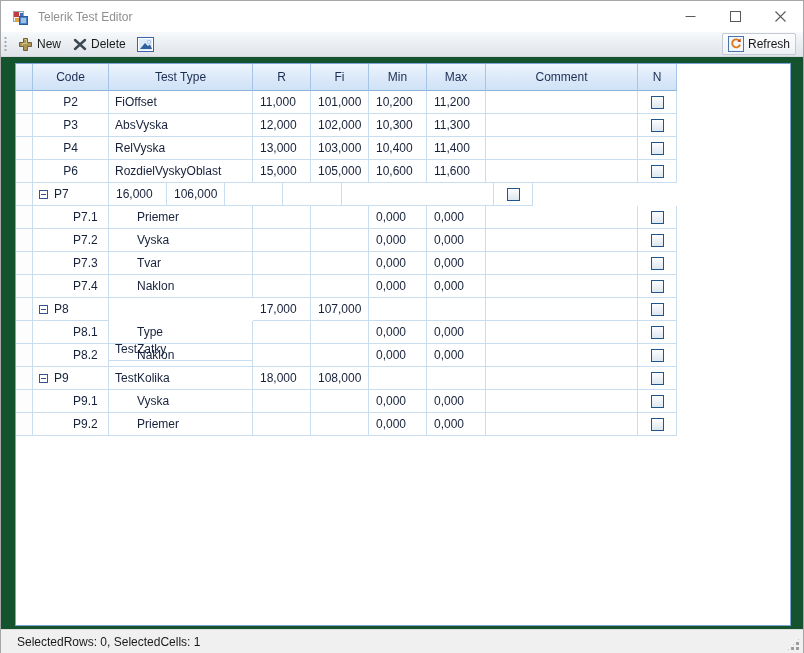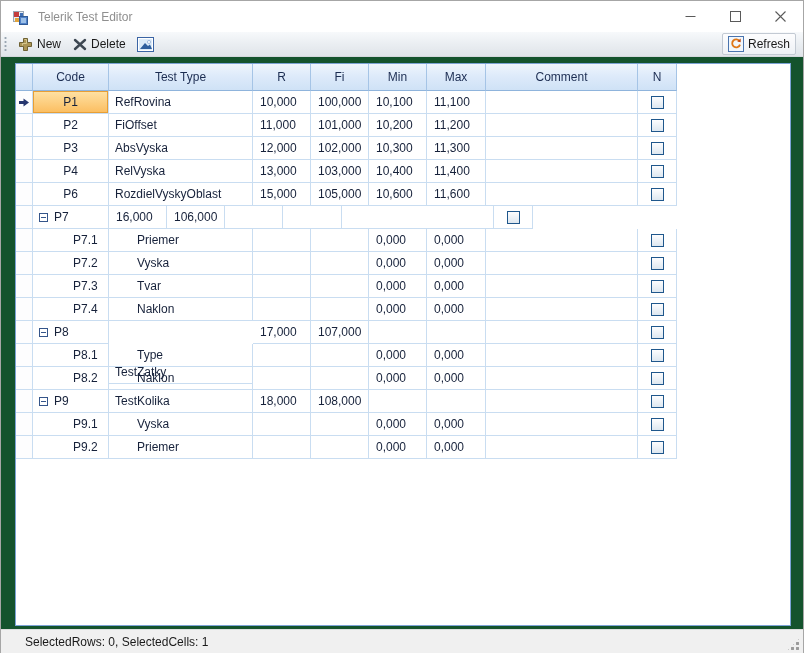--- a/index.html
+++ b/index.html
@@ -42,21 +42,21 @@
   .cell.child-type { padding-left:28px; }
   .cell.rowhdr { justify-content:center; background:#fdfdfe; }
   .cell.selected { background:linear-gradient(#fee2a5,#fbbd5f); box-shadow:inset 0 0 0 1px #e89f35; }
   .expander { width:9px; height:9px; border:1px solid #35558a; background:#fff; position:relative; margin:0 6px 0 6px; flex:0 0 auto; }
   .expander::after { content:""; position:absolute; left:1px; right:1px; top:3px; height:1px; background:#35558a; }
   .checkbox { width:13px; height:13px; border:1px solid #1f578c; background:linear-gradient(#fdfdfe,#dde7f0); margin:0 auto; }
   .ncell { justify-content:center; }
 
   
   .statusbar { position:absolute; left:0; top:628px; width:100%; height:25px; background:#f0f0f0; border-top:1px solid #dddddd; display:flex; align-items:center; }
-  .status-text { margin-left:24px; color:#1a1a1a; font-size:12px; }
+  .status-text { margin-left:16px; color:#1a1a1a; font-size:12px; }
   .sizegrip { position:absolute; right:3px; bottom:3px; width:13px; height:13px; background-image:radial-gradient(circle,#9b9b9b 1.4px,transparent 1.6px); background-size:5px 5px; background-position:bottom right; background-repeat:repeat; clip-path:polygon(100% 0,100% 100%,0 100%); }
 </style>
 </head>
 <body>
 
 <div class="window">
 
   <div class="titlebar">
     <div class="app-icon">
       <div class="f1"></div>
@@ -126,39 +126,20 @@
         <div class="hcell" style="width: 144px;">Test Type</div>
         <div class="hcell" style="width: 58px;">R</div>
         <div class="hcell" style="width: 58px;">Fi</div>
         <div class="hcell" style="width: 58px;">Min</div>
         <div class="hcell" style="width: 59px;">Max</div>
         <div class="hcell" style="width: 152px;">Comment</div>
         <div class="hcell" style="width: 39px;">N</div>
       </div>
     <div>
         <div class="grow">
-          <div class="cell rowhdr" style="width: 17px;">
-            <svg width="10" height="9">
-              <path d="M0 3 h4.5 V0.5 L10 4.5 4.5 8.5 V6 H0 z" fill="#26366f"></path>
-            </svg>
-          </div>
-          <div class="cell center selected" style="width: 76px;">
-            <span>P1</span>
-          </div>
-          <div class="cell pad" style="width: 144px;">RefRovina</div>
-          <div class="cell num" style="width: 58px;">10,000</div>
-          <div class="cell num" style="width: 58px;">100,000</div>
-          <div class="cell num" style="width: 58px;">10,100</div>
-          <div class="cell num" style="width: 59px;">11,100</div>
-          <div class="cell pad" style="width: 152px;"></div>
-          <div class="cell ncell" style="width: 39px;">
-            <div class="checkbox"></div>
-          </div>
-        </div>
-        <div class="grow">
           <div class="cell rowhdr" style="width: 17px;"></div>
           <div class="cell center" style="width: 76px;">
             <span>P2</span>
           </div>
           <div class="cell pad" style="width: 144px;">FiOffset</div>
           <div class="cell num" style="width: 58px;">11,000</div>
           <div class="cell num" style="width: 58px;">101,000</div>
           <div class="cell num" style="width: 58px;">10,200</div>
           <div class="cell num" style="width: 59px;">11,200</div>
           <div class="cell pad" style="width: 152px;"></div>

